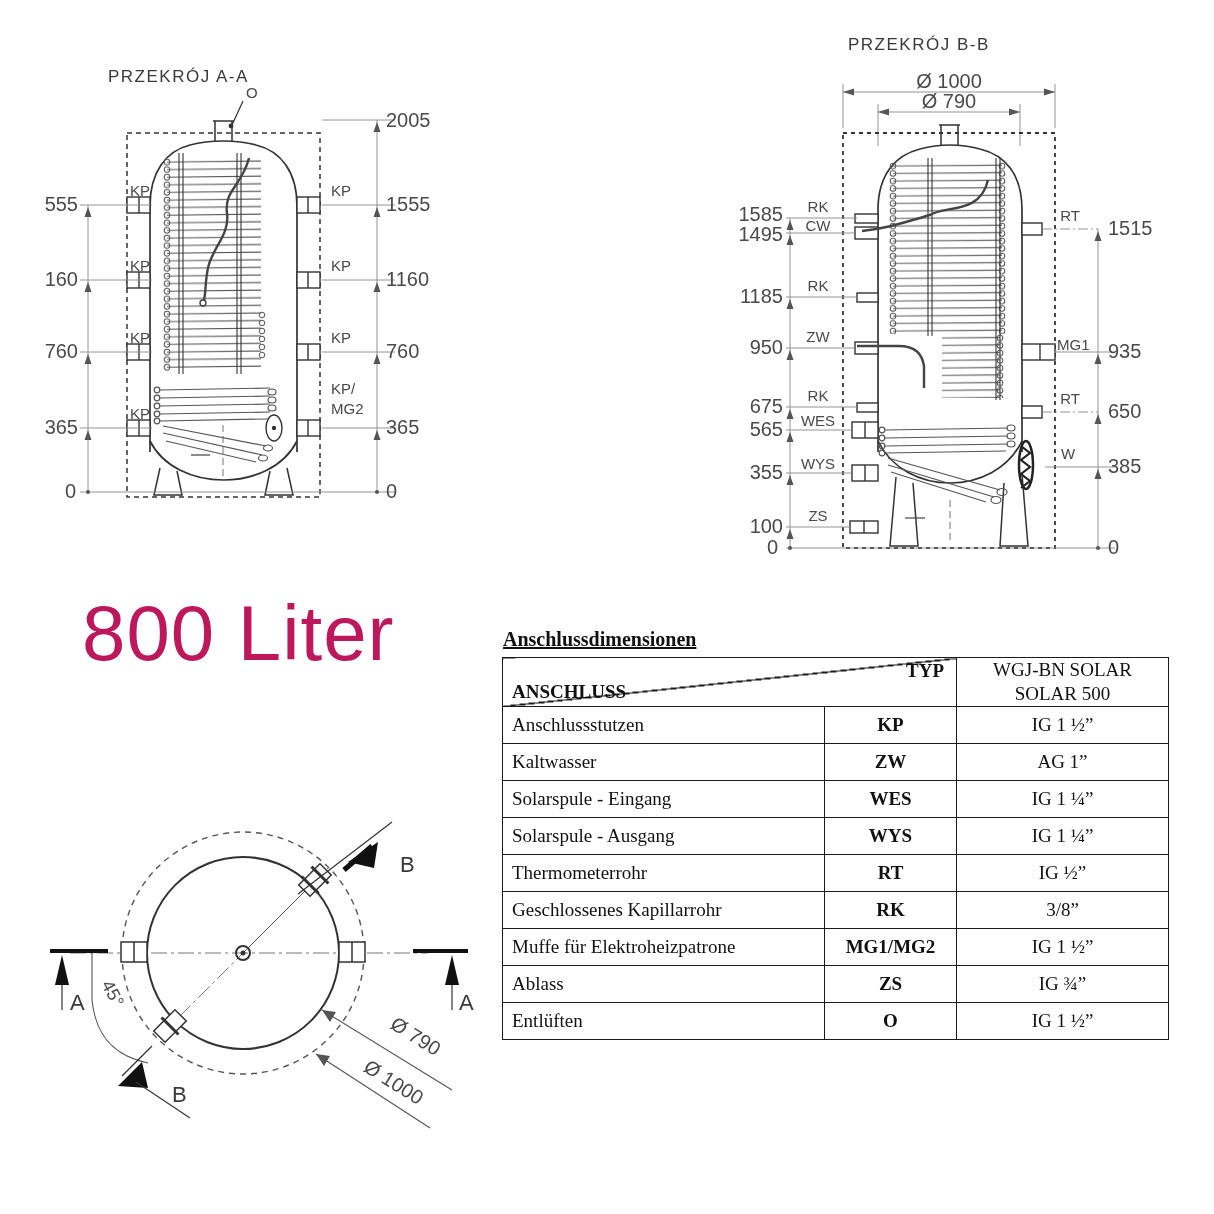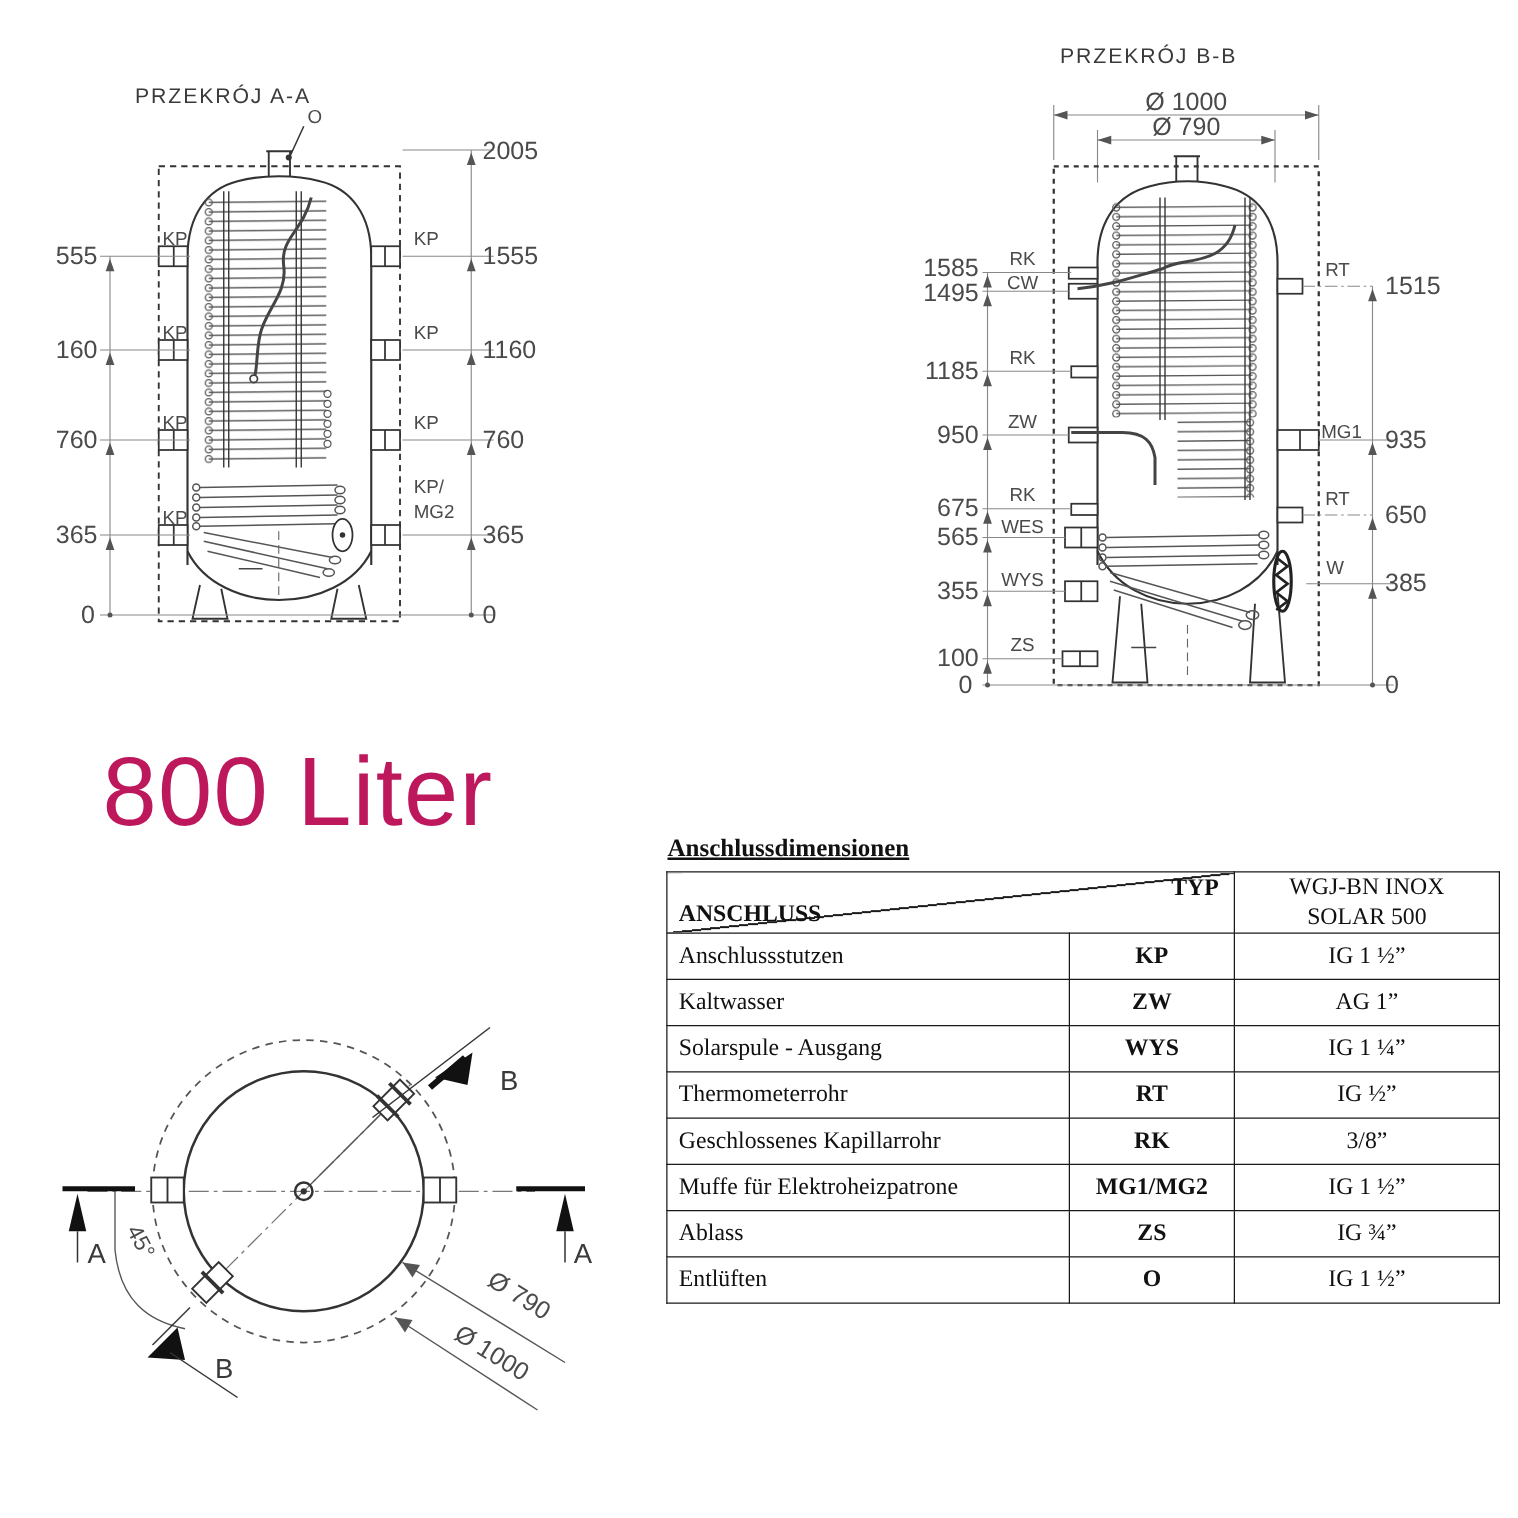--- a/index.html
+++ b/index.html
@@ -5,22 +5,22 @@
   html,body{margin:0;padding:0;background:#fff;}
   #canvas{position:relative;width:1214px;height:1214px;background:#fff;overflow:hidden;
           font-family:"Liberation Sans",sans-serif;}
   svg text{font-family:"Liberation Sans",sans-serif;fill:#4a4a4a;}
   .dg-title{font-size:17px;letter-spacing:1.5px;fill:#3a3a3a;}
   .dim{font-size:20px;fill:#4a4a4a;}
   .code{font-size:15px;fill:#4a4a4a;}
   .big{font-size:22px;fill:#3a3a3a;}
   #volume{position:absolute;left:82px;top:588px;font-size:78px;color:#be185d;
           font-family:"Liberation Sans",sans-serif;letter-spacing:1px;}
-  #tablewrap{position:absolute;left:533px;top:628px;width:666px;
-             font-family:"Liberation Serif",serif;color:#111;margin-top:40px;}
+  #tablewrap{position:absolute;left:502px;top:628px;width:666px;
+             font-family:"Liberation Serif",serif;color:#111;}
   #tablewrap .ttl{font-size:20px;font-weight:bold;text-decoration:underline;margin:0 0 6px 1px;}
   table.conn{border-collapse:collapse;width:666px;table-layout:fixed;}
   table.conn td,table.conn th{border:1.5px solid #1a1a1a;font-size:19px;font-weight:normal;
       height:36px;padding:0;color:#111;}
   table.conn .c-name{padding-left:9px;text-align:left;}
   table.conn .c-typ{text-align:center;font-weight:bold;}
   table.conn .c-dim{text-align:center;}
   .hdr-diag{position:relative;height:54px;
      background:linear-gradient(to bottom right,transparent calc(50% - 0.8px),#1a1a1a calc(50% - 0.8px),#1a1a1a calc(50% + 0.8px),transparent calc(50% + 0.8px));}
   .hdr-typ{position:absolute;top:2px;right:12px;font-weight:bold;}
@@ -409,35 +409,40 @@
           <col style="width:132px">
           <col style="width:212px">
         </colgroup>
     <tbody>
           <tr>
       <th colspan="2" class="hdr-diag">
         <span class="hdr-typ">TYP</span>
         <span class="hdr-ans">ANSCHLUSS</span>
       </th>
       <th class="hdr-model">
-        <div>WGJ-BN INOX</div>
+        <div>WGJ-BN SOLAR</div>
         <div>SOLAR 500</div>
       </th>
     </tr>
     <tr>
             <td class="c-name">Anschlussstutzen</td>
             <td class="c-typ">KP</td>
             <td class="c-dim">IG 1 ½”</td>
           </tr>
     <tr>
             <td class="c-name">Kaltwasser</td>
             <td class="c-typ">ZW</td>
             <td class="c-dim">AG 1”</td>
           </tr>
     <tr>
+            <td class="c-name">Solarspule - Eingang</td>
+            <td class="c-typ">WES</td>
+            <td class="c-dim">IG 1 ¼”</td>
+          </tr>
+    <tr>
             <td class="c-name">Solarspule - Ausgang</td>
             <td class="c-typ">WYS</td>
             <td class="c-dim">IG 1 ¼”</td>
           </tr>
     <tr>
             <td class="c-name">Thermometerrohr</td>
             <td class="c-typ">RT</td>
             <td class="c-dim">IG ½”</td>
           </tr>
     <tr>

